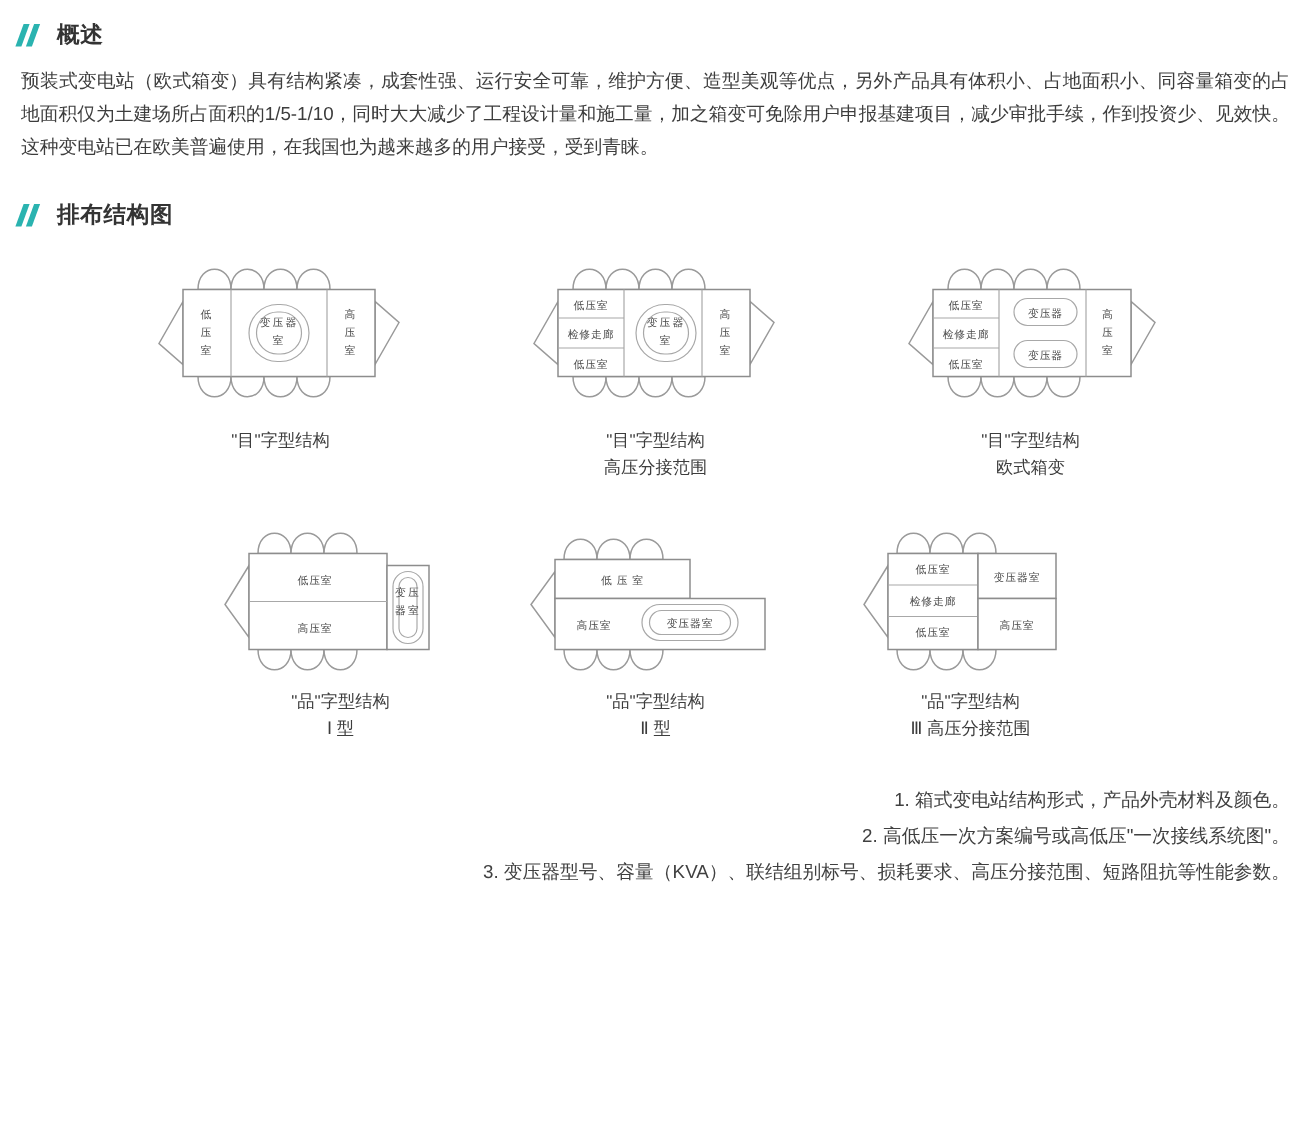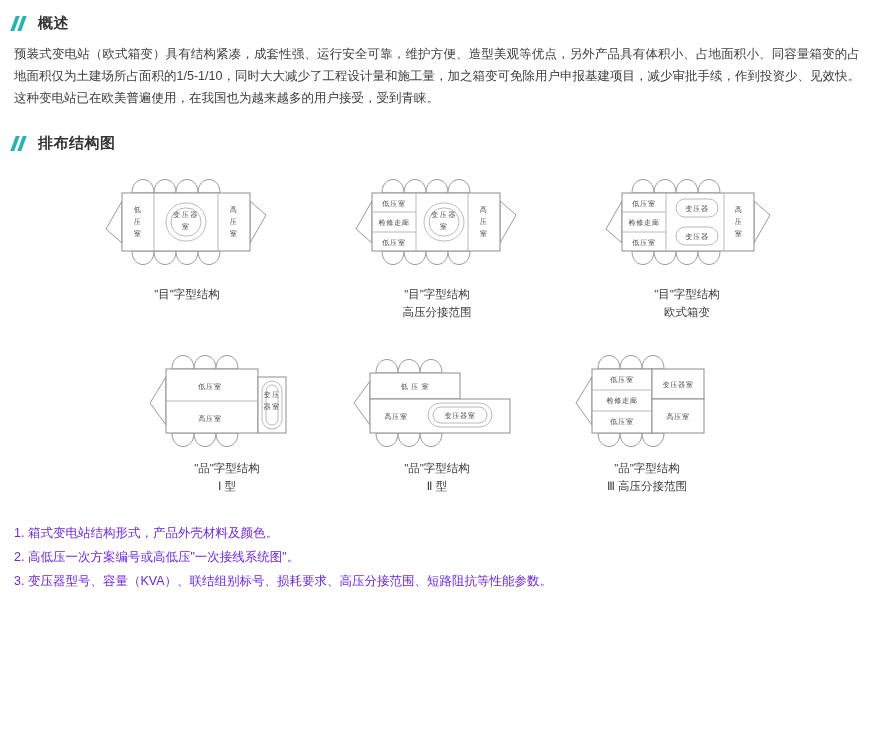--- a/index.html
+++ b/index.html
@@ -113,21 +113,22 @@
   }
 
   
   .notice-area {
     margin-top: 16px;
   }
   .notice-body {
     padding: 10px 14px 0 14px;
     font-size: 12.5px;
     line-height: 24px;
-    color: #6d28d9;
+    color: #404040;
+    text-align: right;
   }
   .notice-body p { margin: 0; }
 </style>
 </head>
 <body>
 
 <div class="page">
 
   <div class="section-head" style="padding-top:14px;">
     <span class="head-mark">

